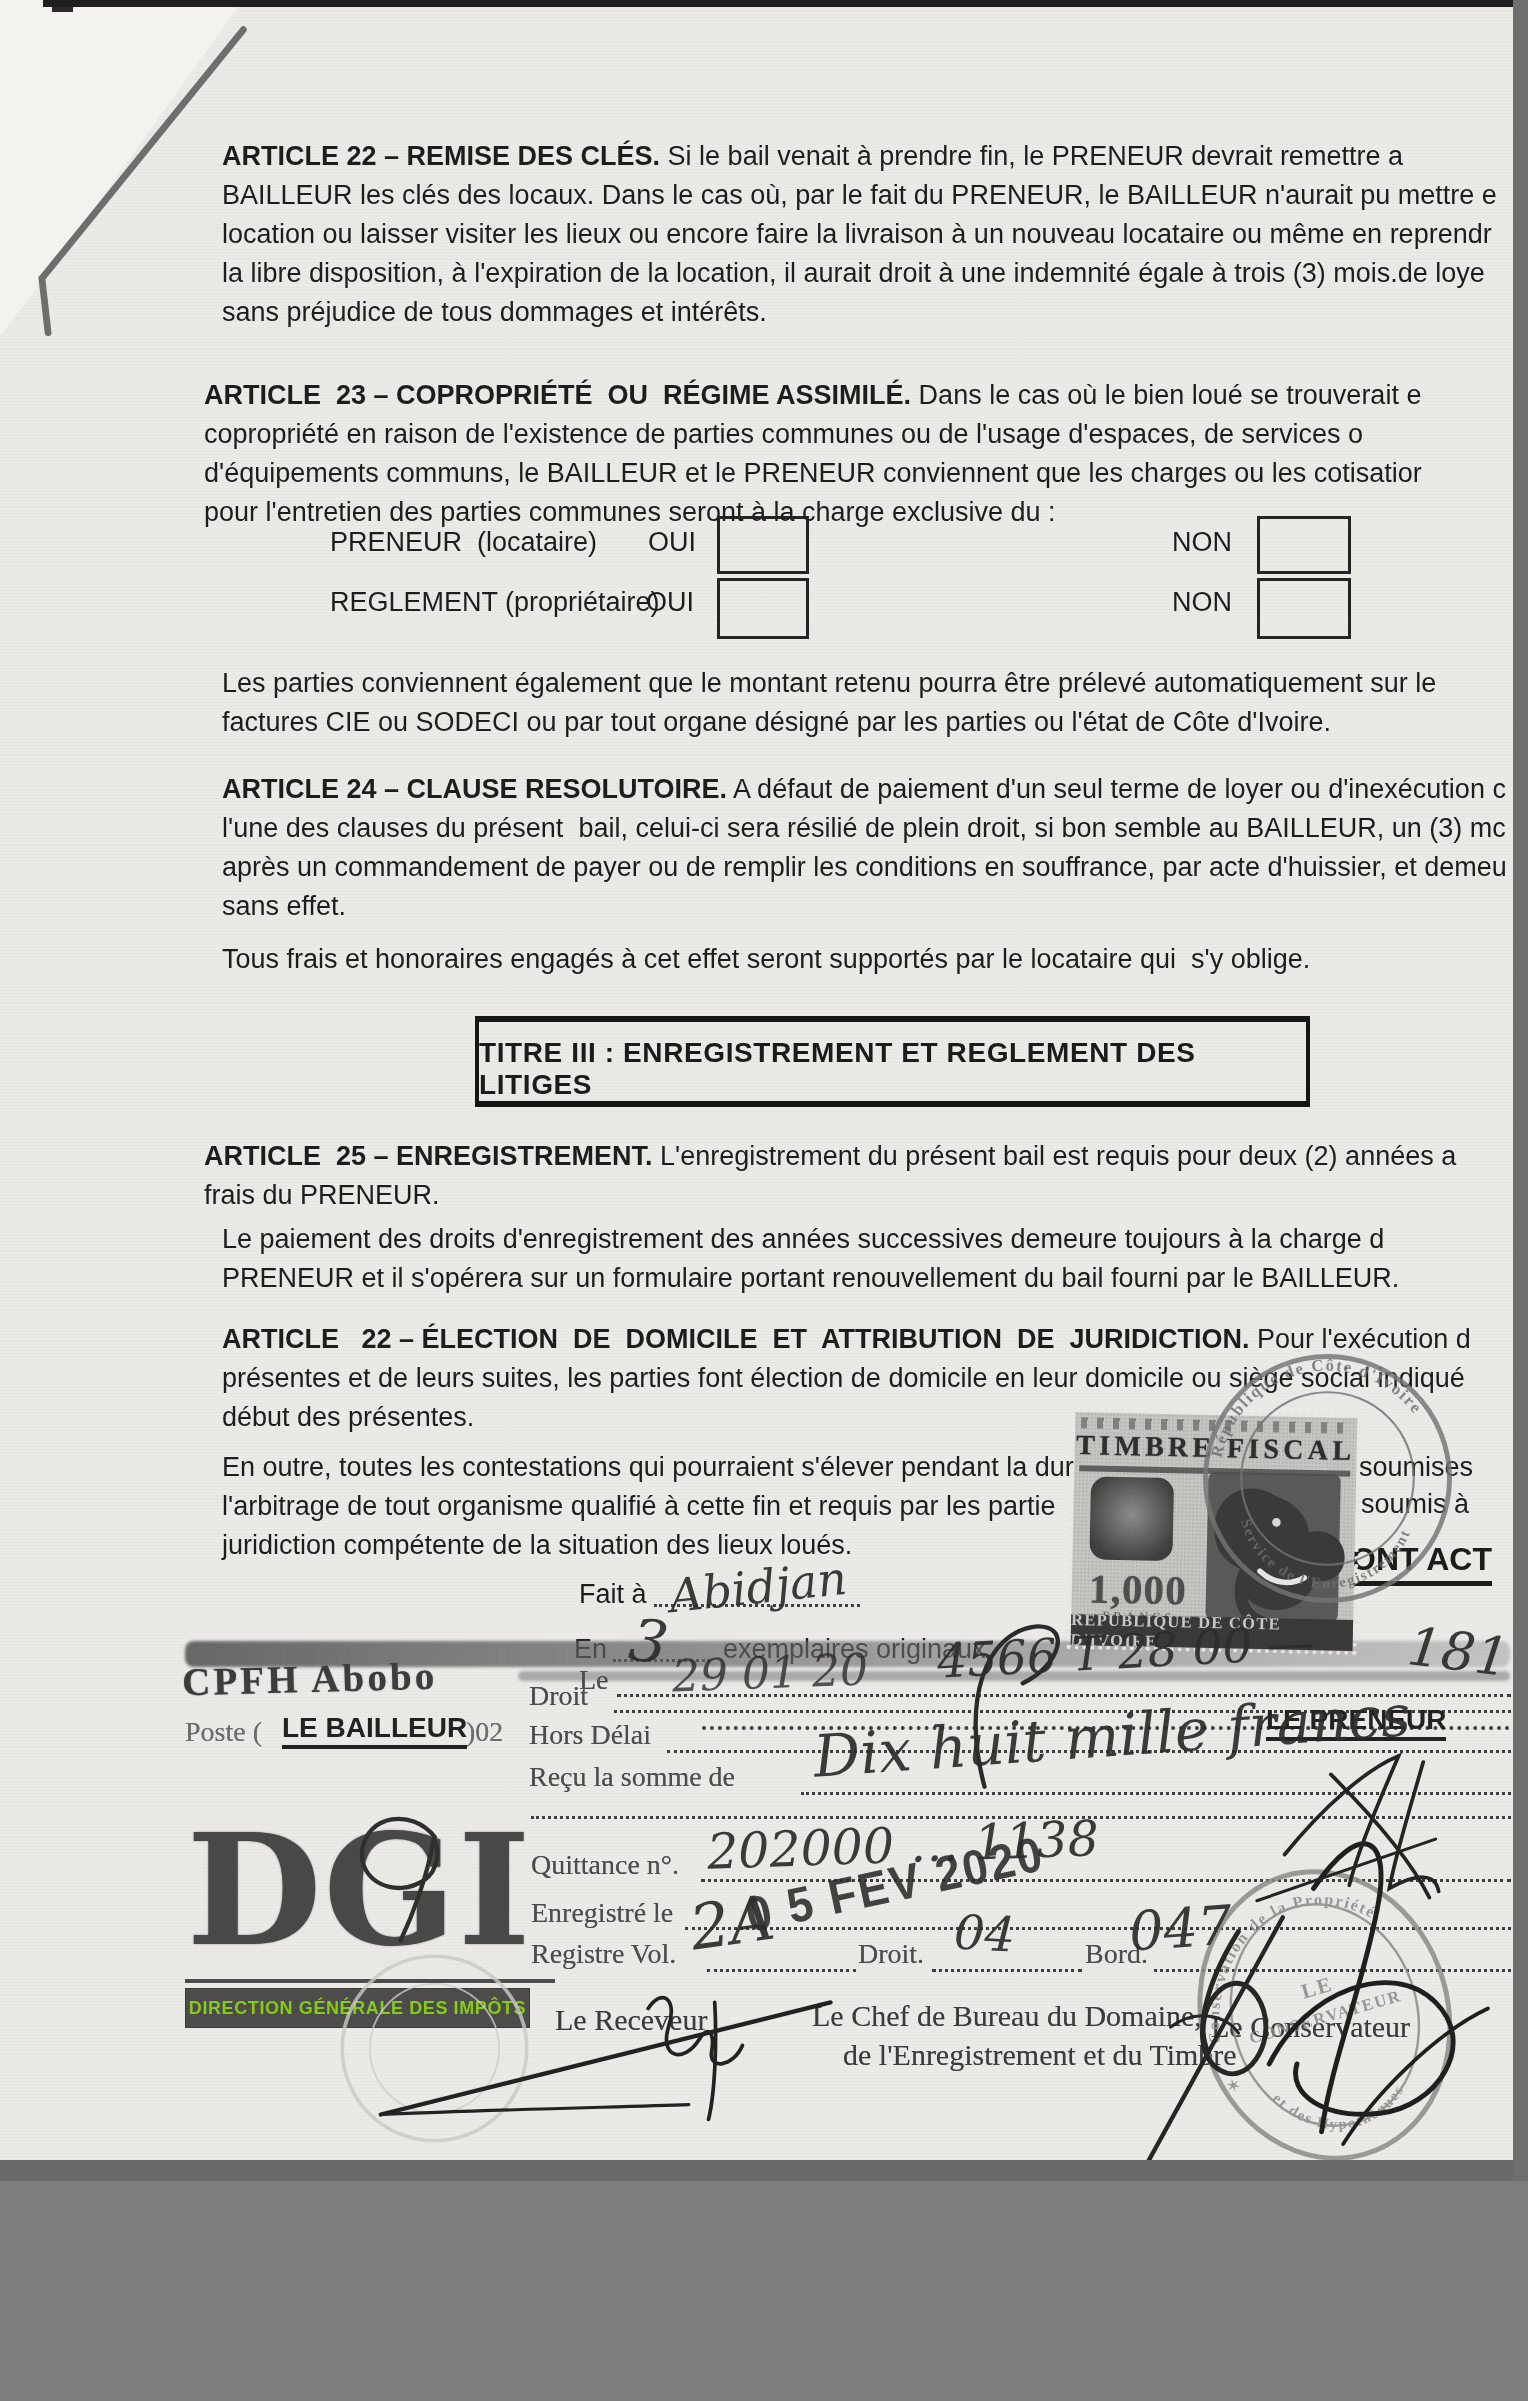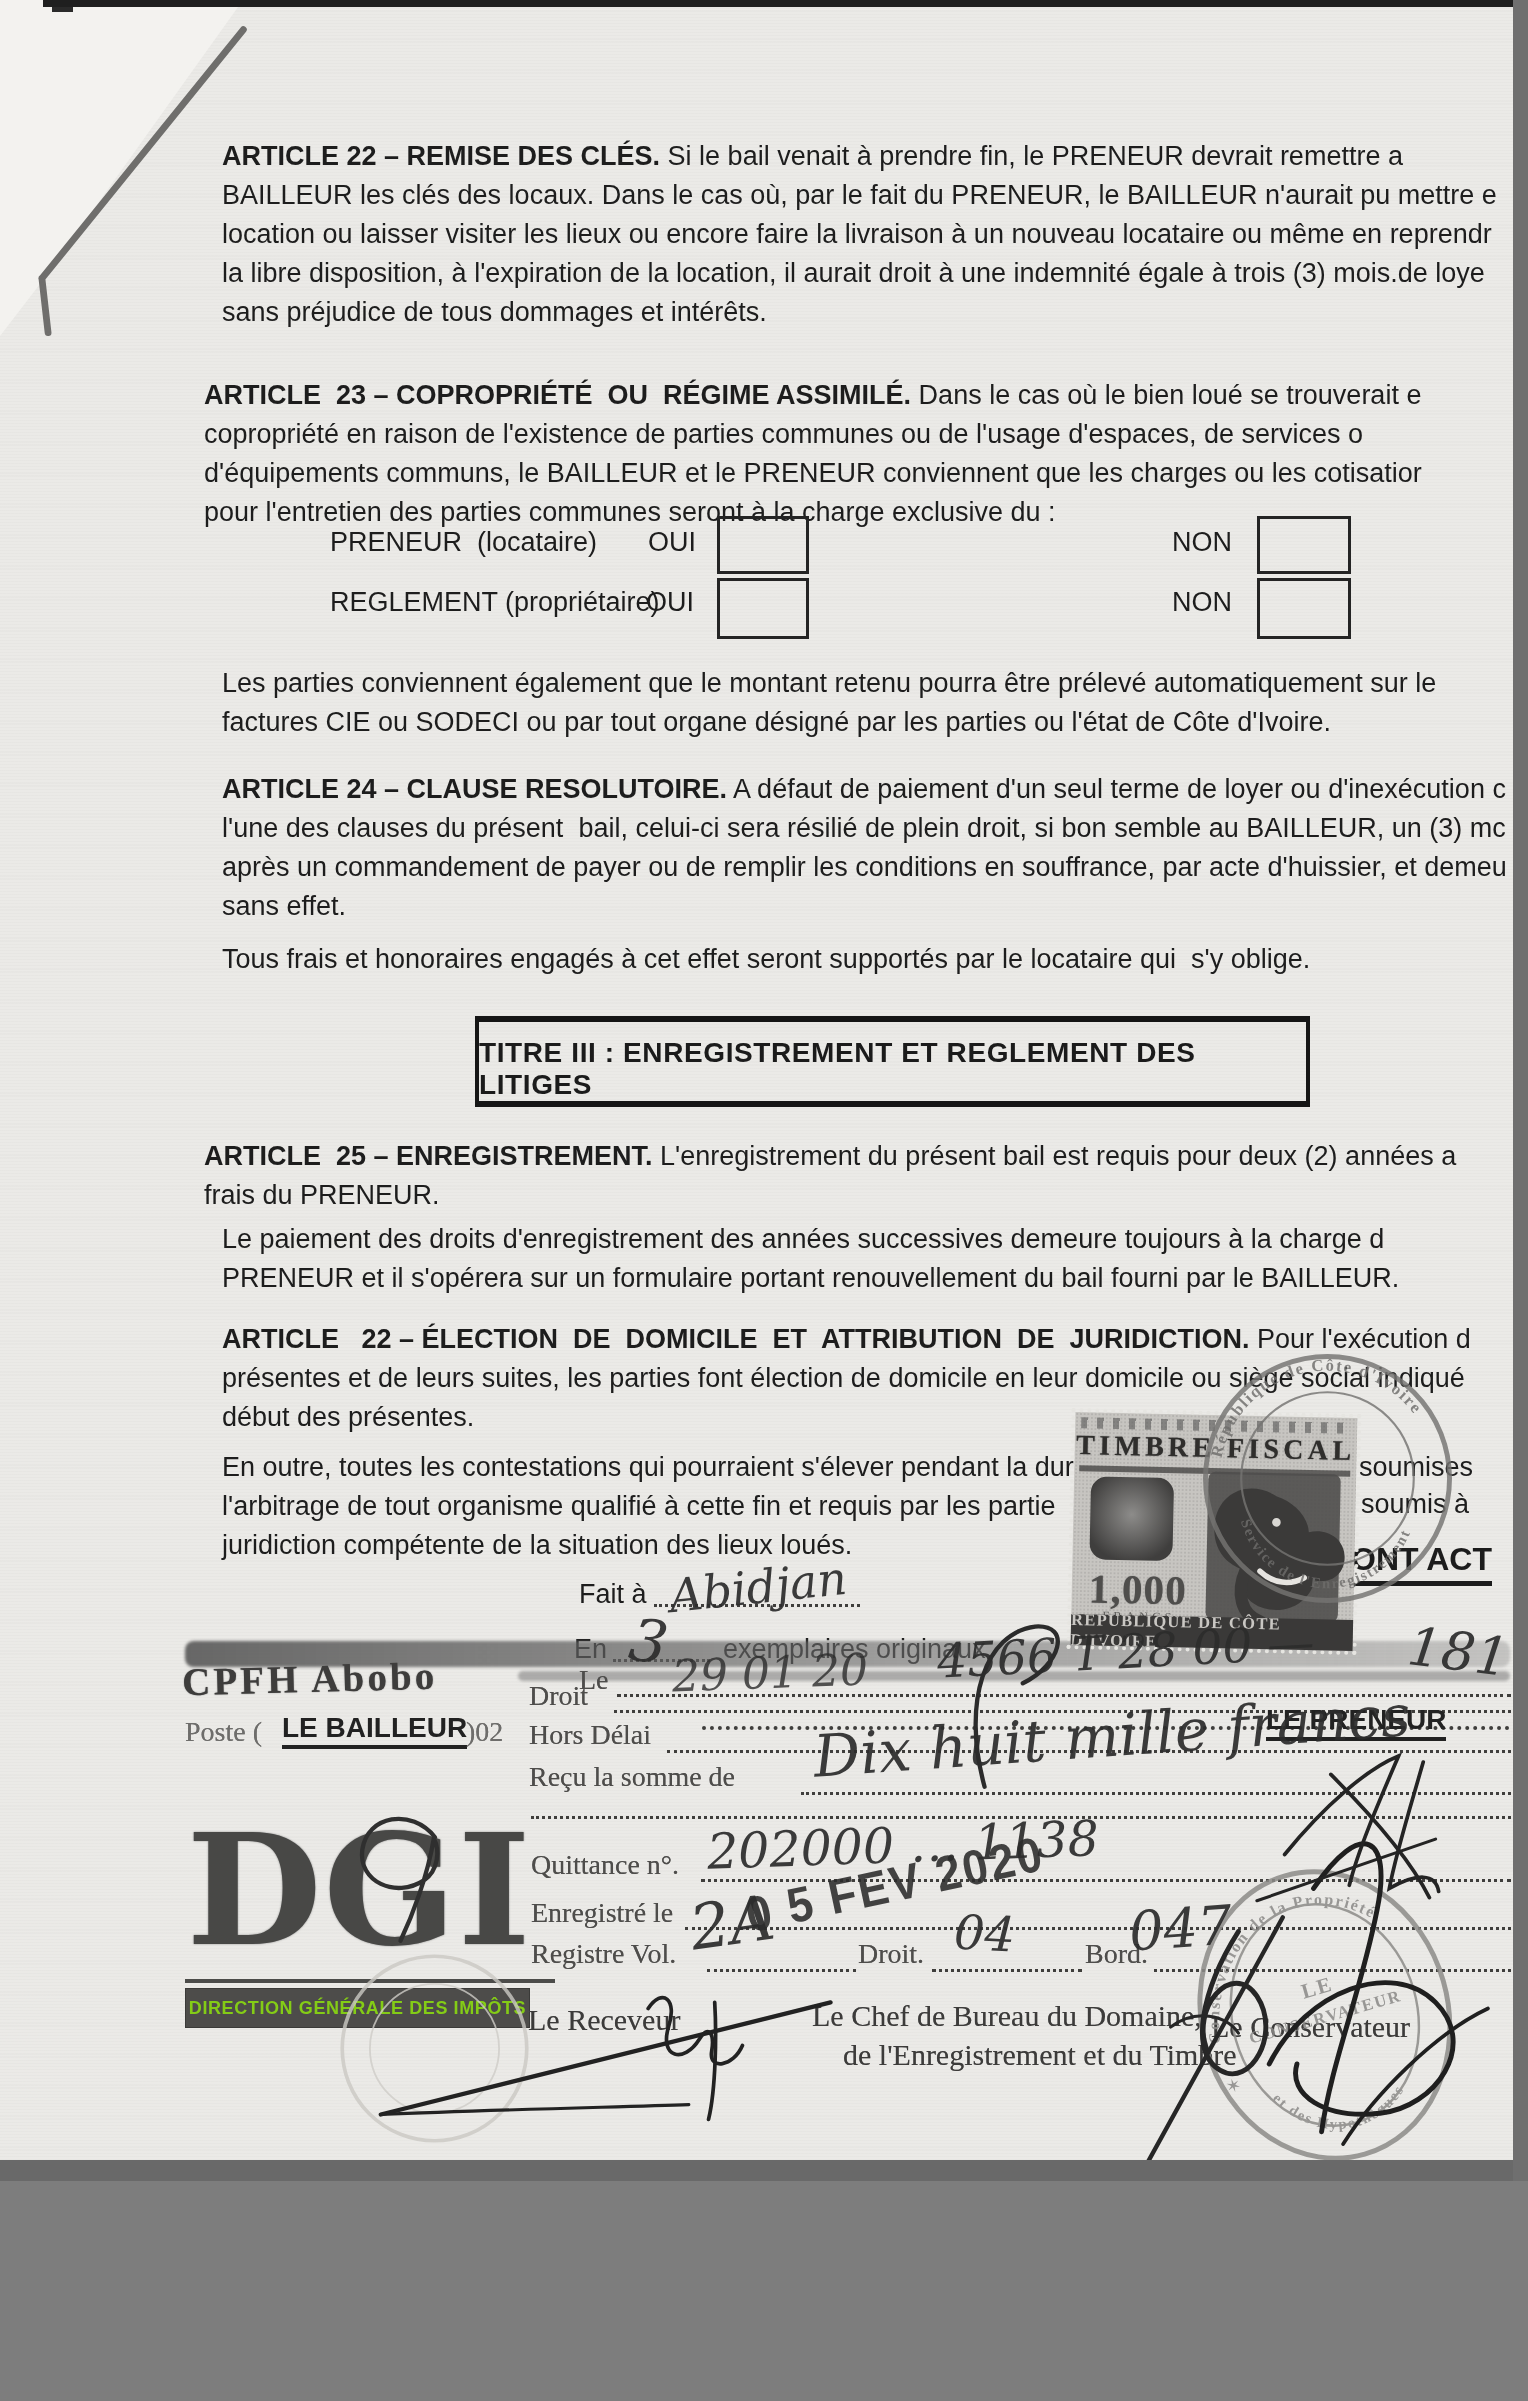--- a/index.html
+++ b/index.html
@@ -186,21 +186,21 @@
     <span class="ubold abs" style="left:282px;top:1712px;">LE BAILLEUR</span>
     <span class="fieldlabel faded" style="left:466px;top:1716px;color:#6e6d6b;">)02</span>
     <span class="ubold abs" style="left:1266px;top:1704px;">LE PRENEUR</span>
 
     <div id="dgiletters">DGI</div>
     <div id="dgiline"></div>
     <div id="dgibanner">
         <span class="t">DIRECTION GÉNÉRALE DES IMPÔTS</span>
       </div>
 
-    <span class="rolelabel" style="left:528px;top:2003px;">Le Receveur</span>
+    <span class="rolelabel" style="left:555px;top:2003px;">Le Receveur</span>
     <span class="rolelabel" style="left:812px;top:1999px;">Le Chef de Bureau du Domaine,</span>
     <span class="rolelabel" style="left:843px;top:2038px;">de l'Enregistrement et du Timbre</span>
     <span class="rolelabel" style="left:1211px;top:2010px;">Le Conservateur</span>
 
     <div id="fstamp">
       <div class="zig"></div>
       <div class="title">TIMBRE FISCAL</div>
       <div class="band"></div>
       <div class="emblem"></div>
       <svg width="282" height="233" viewBox="0 0 458 378">

